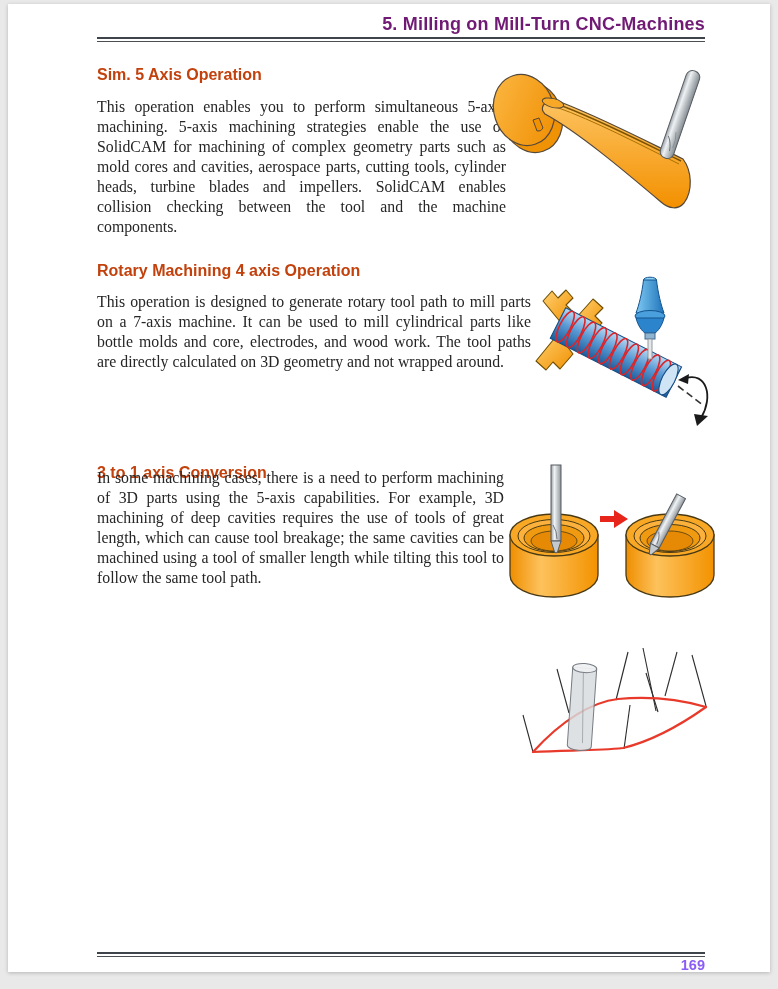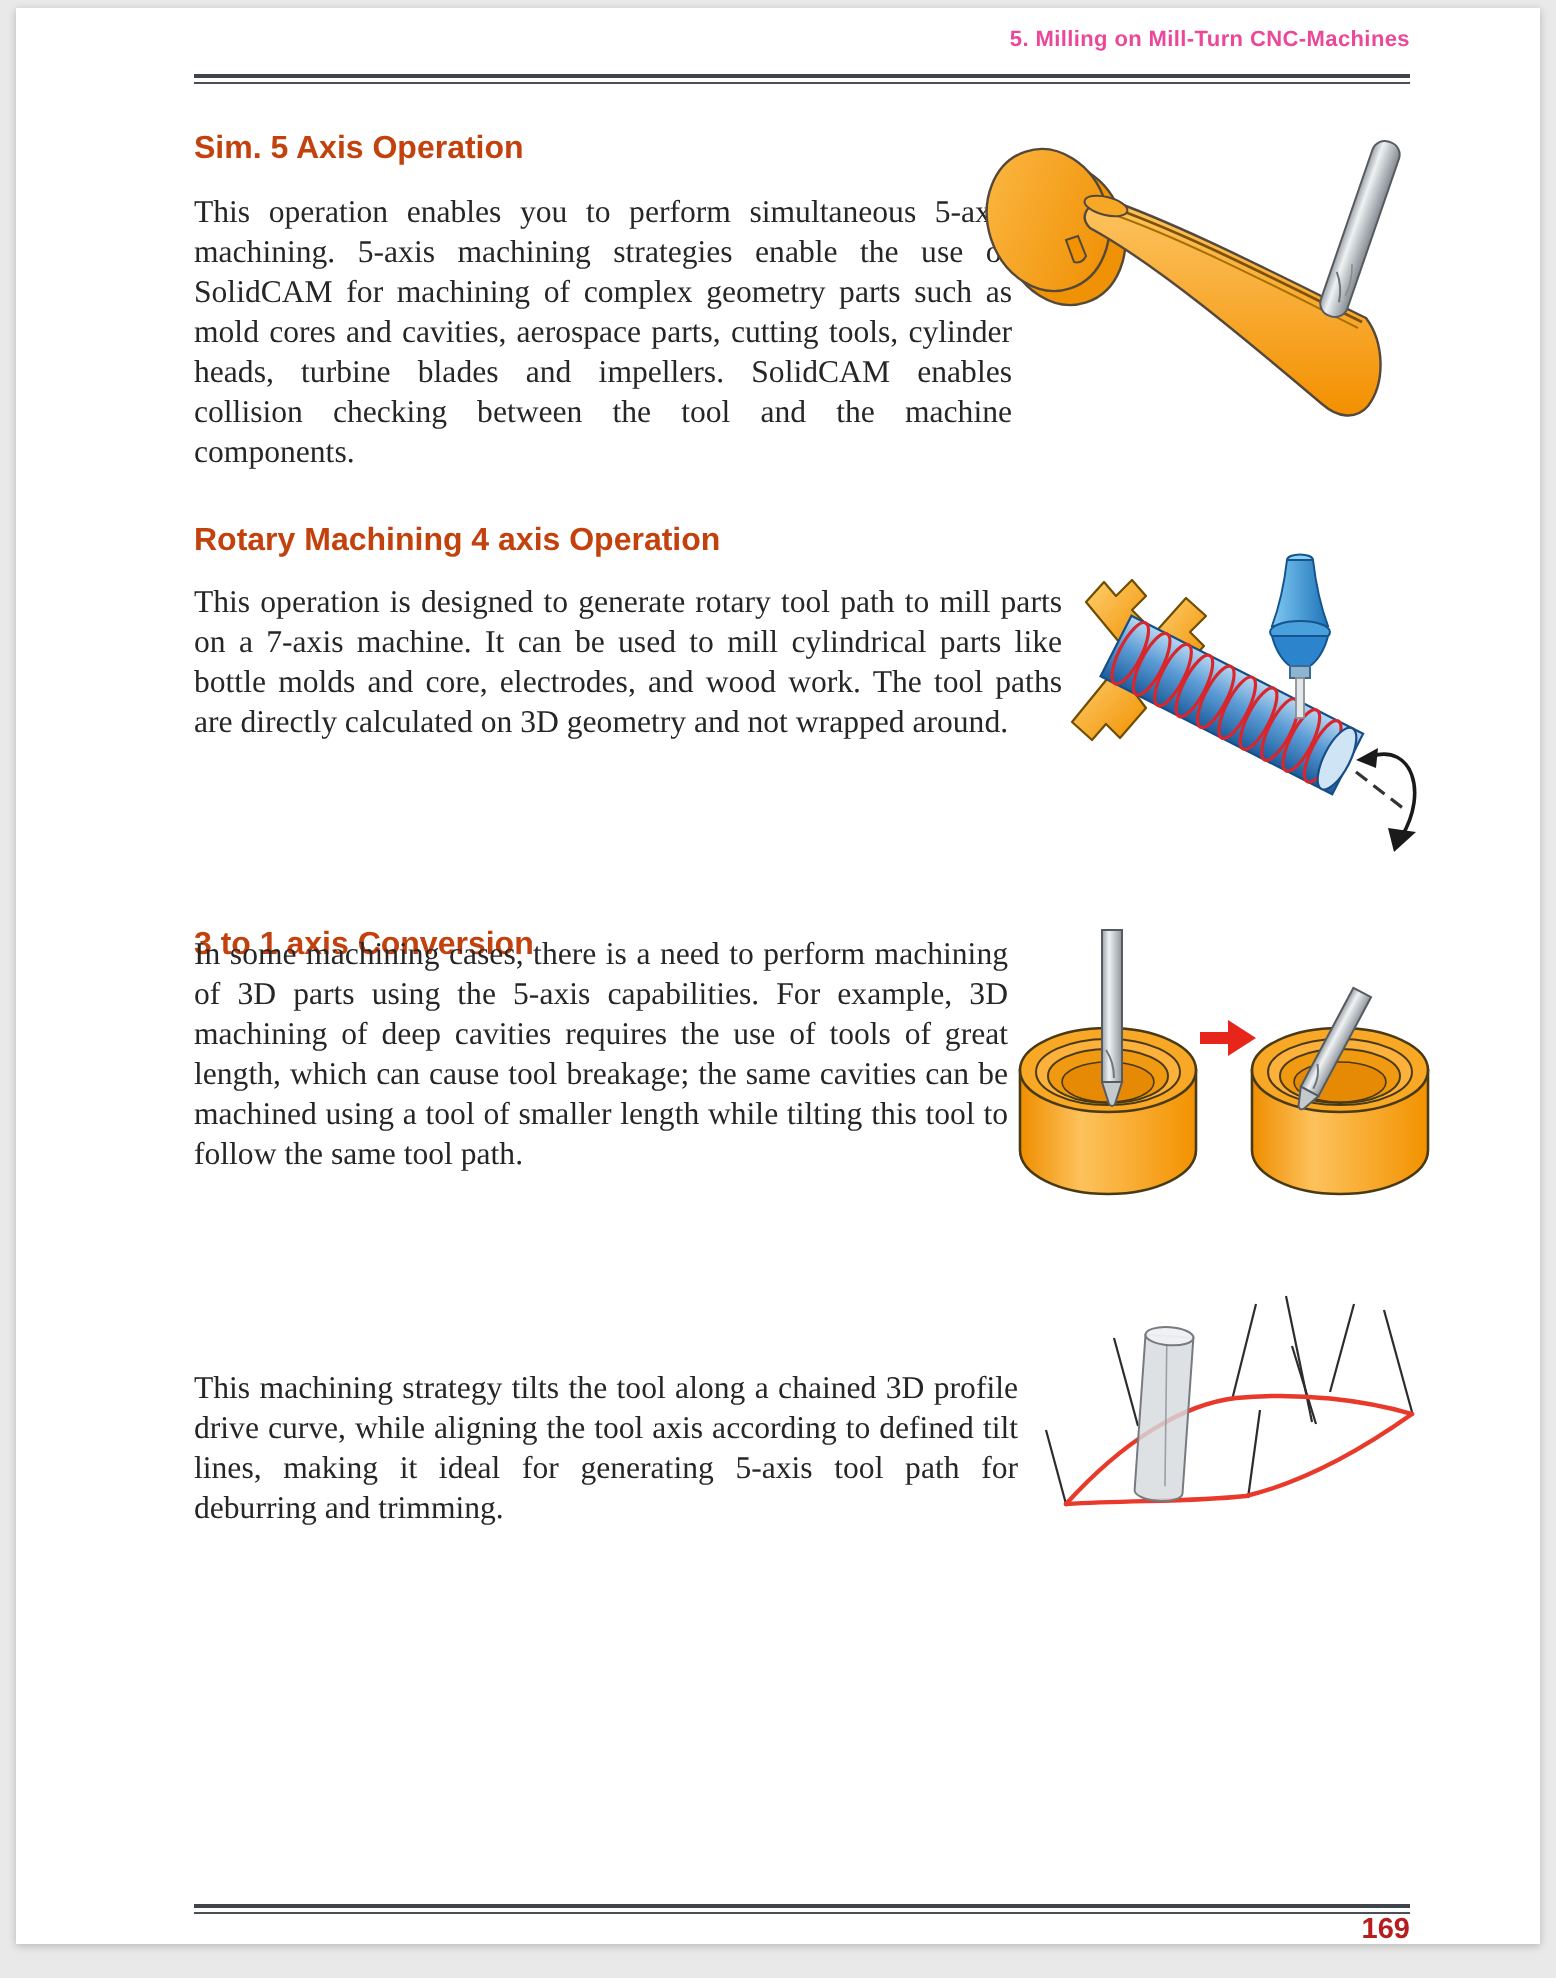--- a/index.html
+++ b/index.html
@@ -9,21 +9,21 @@
     font-family:"Liberation Sans",sans-serif;
     overflow:hidden;
   }
   .page{
     position:absolute;left:8px;top:4px;width:762px;height:968px;
     background:#ffffff;
     box-shadow:0 1px 4px rgba(0,0,0,.22);
   }
   .running-header{
     position:absolute;top:10px;right:65px;
-    font-weight:bold;font-size:11px;color:#ec4899;letter-spacing:.2px;
+    font-weight:bold;font-size:18px;color:#701a75;letter-spacing:.2px;
   }
   .rule{
     position:absolute;left:89px;width:608px;height:2px;
     border-top:2px solid #3f444a;border-bottom:1px solid #4a4f55;
   }
   .rule-top{top:33px;}
   .rule-bottom{top:948px;}
   h2.sec-heading{
     position:absolute;left:89px;margin:0;
     font-size:16px;font-weight:bold;color:#c2410c;
@@ -39,21 +39,21 @@
   .h2x{top:258px}.p2{top:288px;width:434px}
   .h3x{top:460px}.p3{top:464px;width:407px}
   .h4x{top:636px}.p4{top:681px;width:412px;text-align:left}
   .fig{position:absolute;}
   .fig1{left:482px;top:54px}
   .fig2{left:502px;top:264px}
   .fig3{left:492px;top:455px}
   .fig4{left:492px;top:634px}
   .page-number{
     position:absolute;top:953px;right:65px;
-    font-weight:bold;font-size:14.5px;color:#b91c1c;
+    font-weight:bold;font-size:14.5px;color:#8b5cf6;
   }
 </style>
 </head>
 <body>
 
 <div class="page">
 
   <div class="running-header">5. Milling on Mill-Turn CNC-Machines</div>
   <div class="rule rule-top"></div>
 
@@ -178,21 +178,20 @@
       <path d="M 53 66 q 4 6 4 14" fill="none" stroke="#70767b" stroke-width="1"></path>
     </g>
     <polygon points="100,57 114,57 114,51 128,60 114,69 114,63 100,63" fill="#e8251a"></polygon>
     <g transform="rotate(28 152 92)">
       <rect x="147" y="30" width="10" height="56" fill="url(#t3)" stroke="#565b60" stroke-width="1"></rect>
       <path d="M 147 86 L 157 86 L 153.5 95 Q 152 97 150.5 95 Z" fill="#c3c9cd" stroke="#565b60" stroke-width="1"></path>
       <path d="M 149 72 q 4 5 4 12" fill="none" stroke="#70767b" stroke-width="1"></path>
     </g>
   </svg>
 
-  <p class="sec-body p4">This machining strategy tilts the tool along a chained 3D profile drive curve, while aligning the tool axis according to defined tilt lines, making it ideal for generating 5-axis tool path for deburring and trimming.</p>
   <svg class="fig fig4" width="235" height="142" viewBox="0 0 235 142">
     <g stroke="#2c2c2c" stroke-width="1.1">
       <line x1="23" y1="77" x2="33" y2="114"></line>
       <line x1="57" y1="31" x2="69" y2="75"></line>
       <line x1="128" y1="14" x2="116" y2="62"></line>
       <line x1="143" y1="10" x2="156" y2="73"></line>
       <line x1="146" y1="35" x2="158" y2="74"></line>
       <line x1="177" y1="14" x2="165" y2="58"></line>
       <line x1="192" y1="17" x2="206" y2="68"></line>
       <line x1="130" y1="67" x2="124" y2="111"></line>

